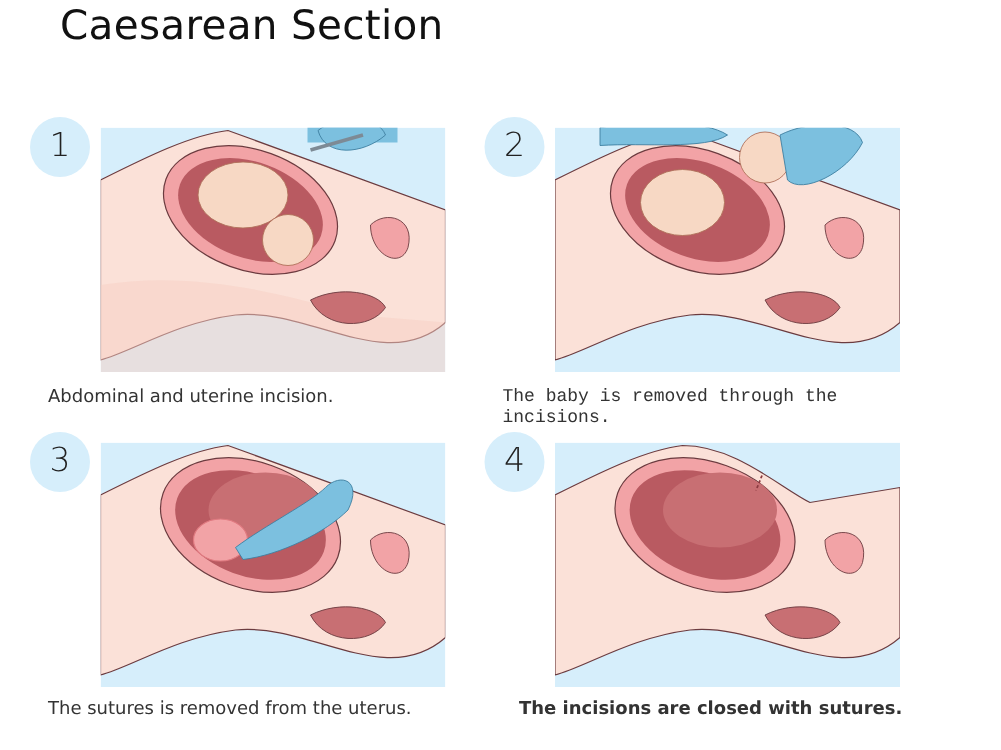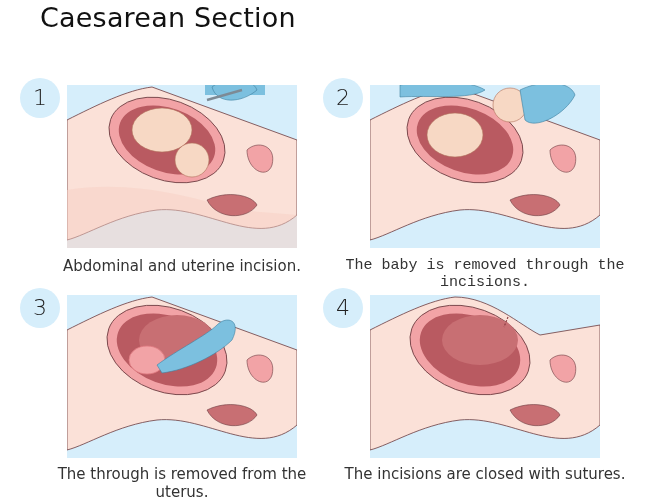--- a/index.html
+++ b/index.html
@@ -1,21 +1,21 @@
 <!DOCTYPE html>
 <html><head>
 <meta charset="utf-8">
 <style>
   html, body { margin:0; padding:0; background:#ffffff; }
   body { width:667px; height:500px; position:relative; overflow:hidden; font-family:"DejaVu Sans", sans-serif; }
   .title { position:absolute; left:0; top:2px; width:667px; font-size:27px; color:#111; letter-spacing:0.2px;padding-left:40px; }
   .step-badge { position:absolute; width:40px; height:40px; border-radius:50%; background:#d6eefb; color:#222; font-size:22px; text-align:center; line-height:40px; font-weight:300; }
   .panel { position:absolute; width:230px; height:163px; overflow:hidden; }
   .panel svg { display:block; }
-  .caption { position:absolute; width:300px; text-align:center; font-size:15px; color:#333; }
+  .caption { position:absolute; width:300px; font-size:12px; color:#333; }
 </style>
 </head>
 <body>
 
 <div class="title">Caesarean Section</div>
 
 <div class="step-badge" style="left:20px;top:78px;">1</div>
 <div class="panel" style="left:67px;top:85px;">
   <svg width="230" height="163" viewBox="0 0 230 163">
     <rect width="230" height="163" fill="#d6eefb"></rect>
@@ -58,28 +58,28 @@
     <path d="M0,35 C30,20 60,5 85,2 L230,55 L230,130 C190,165 140,120 90,125 C50,130 20,150 0,155 Z" fill="#fbe1d8" stroke="#6b3b3f" stroke-width="0.8"></path>
     <ellipse cx="100" cy="55" rx="62" ry="42" transform="rotate(20 100 55)" fill="#f2a3a6" stroke="#6b3b3f" stroke-width="0.8"></ellipse>
     <ellipse cx="100" cy="55" rx="52" ry="34" transform="rotate(20 100 55)" fill="#b95a61"></ellipse>
     <ellipse cx="110" cy="45" rx="38" ry="25" fill="#c86f73"></ellipse>
     <ellipse cx="80" cy="65" rx="18" ry="14" fill="#f2a3a6" stroke="#e07a80" stroke-width="0.8"></ellipse>
     <path d="M90,70 C110,55 140,40 150,30 C160,20 175,25 165,45 C150,60 120,75 95,78 Z" fill="#7cc0df" stroke="#3e7fa0" stroke-width="0.6"></path>
     <path d="M180,65 C190,55 210,60 205,80 C200,95 180,85 180,65 Z" fill="#f2a3a6" stroke="#6b3b3f" stroke-width="0.6"></path>
     <path d="M140,115 C160,105 185,110 190,120 C180,135 150,135 140,115 Z" fill="#c86f73" stroke="#6b3b3f" stroke-width="0.6"></path>
   </svg>
 </div>
-<div class="caption" style="left:32px;top:465px;">The through is removed from the uterus.</div>
+<div class="caption" style="left:32px;top:465px;">The sutures is removed from the uterus.</div>
 
 <div class="step-badge" style="left:323px;top:288px;">4</div>
 <div class="panel" style="left:370px;top:295px;">
   <svg width="230" height="163" viewBox="0 0 230 163">
     <rect width="230" height="163" fill="#d6eefb"></rect>
     <path d="M0,35 C30,20 60,5 85,2 C120,2 150,30 170,40 L230,30 L230,130 C190,165 140,120 90,125 C50,130 20,150 0,155 Z" fill="#fbe1d8" stroke="#6b3b3f" stroke-width="0.8"></path>
     <ellipse cx="100" cy="55" rx="62" ry="42" transform="rotate(20 100 55)" fill="#f2a3a6" stroke="#6b3b3f" stroke-width="0.8"></ellipse>
     <ellipse cx="100" cy="55" rx="52" ry="34" transform="rotate(20 100 55)" fill="#b95a61"></ellipse>
     <ellipse cx="110" cy="45" rx="38" ry="25" fill="#c86f73"></ellipse>
     <line x1="138" y1="22" x2="134" y2="32" stroke="#8a3a40" stroke-width="1.2" stroke-dasharray="2,1.5"></line>
     <path d="M180,65 C190,55 210,60 205,80 C200,95 180,85 180,65 Z" fill="#f2a3a6" stroke="#6b3b3f" stroke-width="0.6"></path>
     <path d="M140,115 C160,105 185,110 190,120 C180,135 150,135 140,115 Z" fill="#c86f73" stroke="#6b3b3f" stroke-width="0.6"></path>
   </svg>
 </div>
-<div class="caption" style="left:335px;top:465px;">The incisions are closed with sutures.</div>
+<div class="caption" style="left:346px;top:465px;font-weight:bold;">The incisions are closed with sutures.</div>
 
 </body></html>

